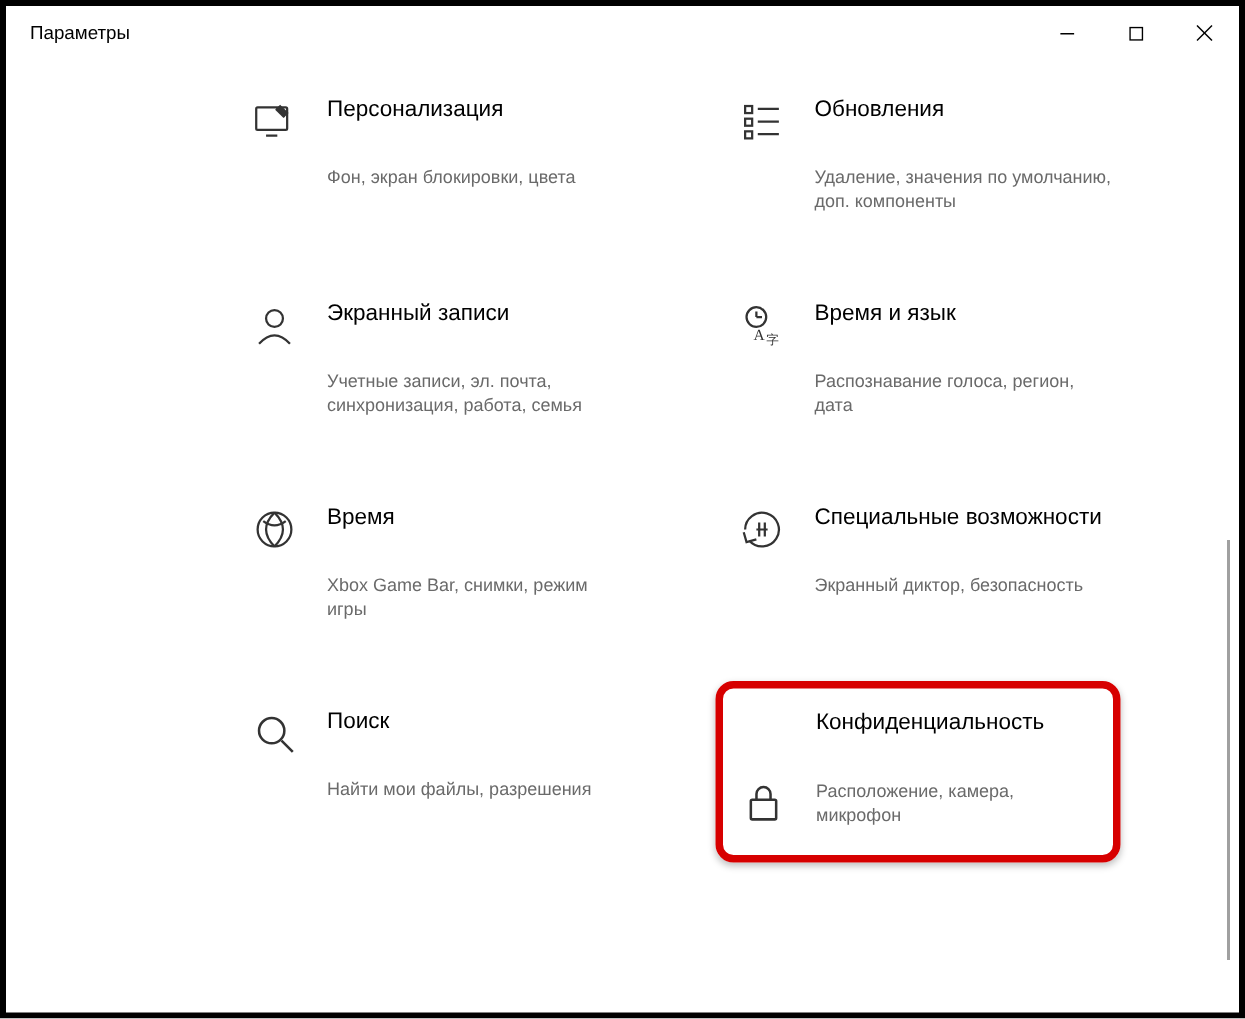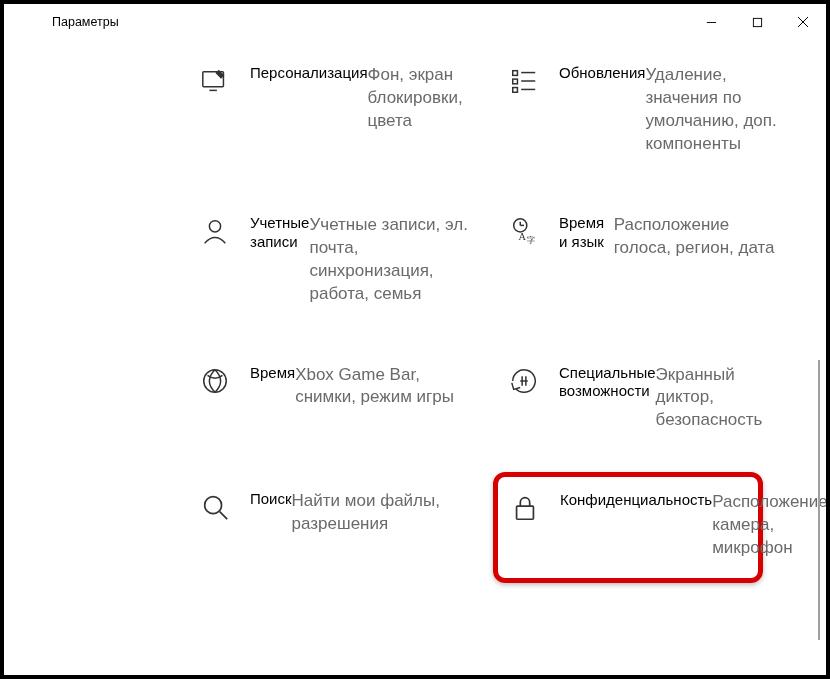--- a/index.html
+++ b/index.html
@@ -3,21 +3,20 @@
 <meta charset="utf-8">
 <style>
   * { box-sizing: border-box; margin: 0; padding: 0; }
   html, body { width: 830px; height: 679px; font-family: "Segoe UI", Arial, sans-serif; background: #fff; }
   .frame {
     width: 830px; height: 679px;
     border: 4px solid #000;
     background: #fff;
     display: flex; flex-direction: column;
     position: relative;
-    padding-left: 32px;
   }
   .titlebar {
     height: 36px;
     display: flex;
     align-items: center;
     justify-content: space-between;
     padding-left: 16px;
     border-bottom: 0;
   }
   .titlebar .title {
@@ -59,39 +58,40 @@
   .icon-wrap {
     width: 34px;
     height: 34px;
     flex: 0 0 34px;
     display: flex;
     align-items: center;
     justify-content: center;
     color: #333;
   }
   .icon-wrap svg { width: 30px; height: 30px; stroke: #333; fill: none; }
-  .tile-text { display: flex; flex-direction: row; }
+  .tile-text { display: flex; flex-direction: column; gap: 24px; }
   .tile-title {
     font-size: 15px;
     color: #000;
     line-height: 1.25;
     margin-bottom: 3px;
   }
   .tile-desc {
-    font-size: 17px;
+    font-size: 12px;
     color: #6a6a6a;
     line-height: 1.35;
     max-width: 200px;
   }
   .highlight {
     border: 5px solid #d70000;
     border-radius: 12px;
     padding: 14px 18px 18px 10px;
     margin: -18px -22px -22px -14px;
     box-shadow: 0 2px 5px rgba(0,0,0,0.25);
+    align-items: flex-end;
   }
   .highlight .tile-desc { max-width: 170px; }
   .scrollbar {
     position: absolute;
     right: 6px;
     top: 320px;
     width: 2px;
     height: 280px;
     background: #a0a0a0;
   }
@@ -159,38 +159,38 @@
       </div>
 
       <div class="tile">
         <div class="icon-wrap">
           <svg viewBox="0 0 32 32" stroke-width="1.6">
             <circle cx="16" cy="11" r="6"></circle>
             <path d="M5 29 q11-12 22 0"></path>
           </svg>
         </div>
         <div class="tile-text">
-          <div class="tile-title">Учетные записи</div>
+          <div class="tile-title">Экранный записи</div>
           <div class="tile-desc">Учетные записи, эл. почта, синхронизация, работа, семья</div>
         </div>
       </div>
 
       <div class="tile">
         <div class="icon-wrap">
           <svg viewBox="0 0 32 32" stroke-width="1.6">
             <circle cx="12" cy="10" r="7"></circle>
             <line x1="12" y1="6" x2="12" y2="10"></line>
             <line x1="12" y1="10" x2="16" y2="10"></line>
             <text x="10" y="26" font-size="11" fill="#333" stroke="none" font-family="Segoe UI">A</text>
             <text x="19" y="29" font-size="9" fill="#333" stroke="none" font-family="Segoe UI">字</text>
           </svg>
         </div>
         <div class="tile-text">
           <div class="tile-title">Время и язык</div>
-          <div class="tile-desc">Расположение голоса, регион, дата</div>
+          <div class="tile-desc">Распознавание голоса, регион, дата</div>
         </div>
       </div>
 
       <div class="tile">
         <div class="icon-wrap">
           <svg viewBox="0 0 32 32" stroke-width="1.6">
             <circle cx="16" cy="16" r="12"></circle>
             <path d="M16 4 q-6 6 -6 12 q0 6 6 12" fill="none"></path>
             <path d="M16 4 q6 6 6 12 q0 6 -6 12" fill="none"></path>
             <path d="M8 10 q8 6 16 0" fill="none"></path>

